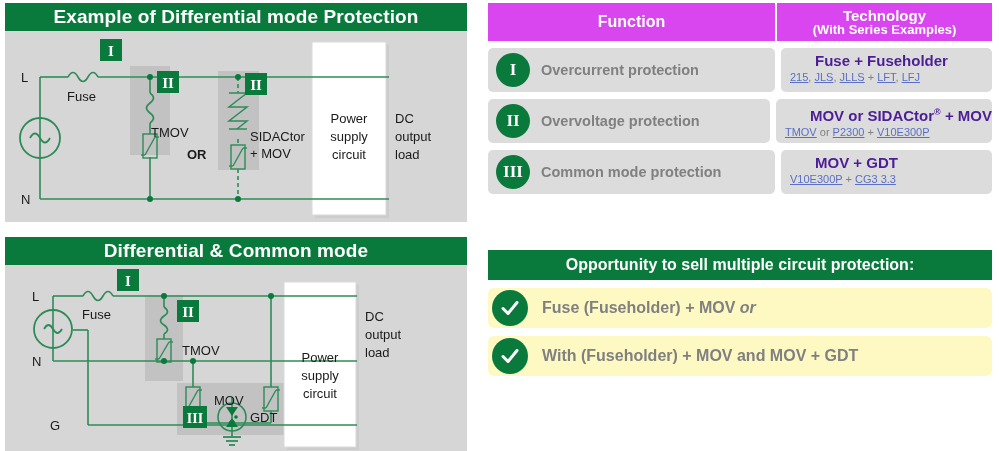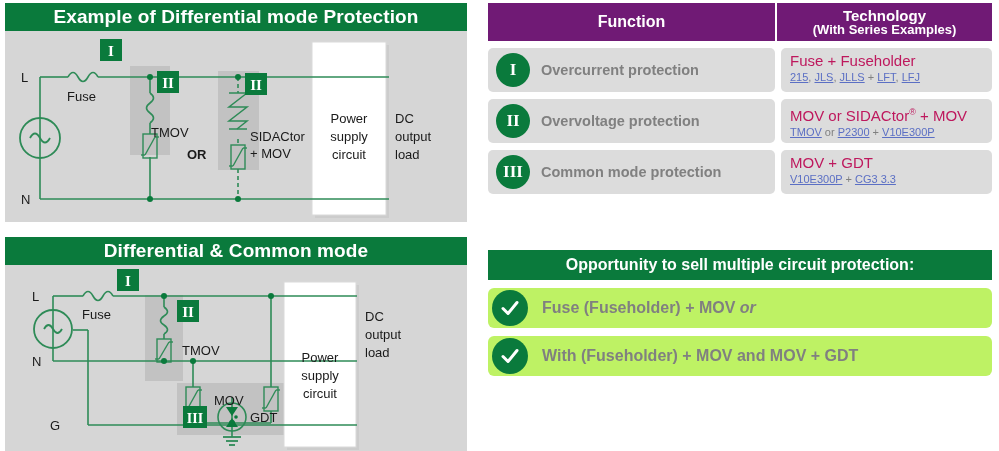--- a/index.html
+++ b/index.html
@@ -7,47 +7,47 @@
 
   
   .diag{position:absolute;left:5px;width:462px;}
   .diag-head{background:#0a7a3c;color:#ffffff;font-weight:bold;text-align:center;
              font-size:19px;line-height:28px;height:28px;letter-spacing:.1px;}
   .diag-body{background:#d6d6d6;position:relative;}
   .diag svg{display:block;}
 
   
   .tbl{position:absolute;left:488px;width:504px;}
-  .tbl-head{display:flex;height:38px;background:#701a75;}
+  .tbl-head{display:flex;height:38px;background:#d946ef;}
   .tbl-head .th{color:#fff;font-weight:bold;text-align:center;display:flex;
                 flex-direction:column;align-items:center;justify-content:center;}
   .th-fn{width:287px;font-size:16px;}
   .th-tech{flex:1;border-left:2px solid #ffffff;}
   .th-tech .t1{font-size:15px;font-weight:bold;line-height:16px;}
   .th-tech .t2{font-size:13px;font-weight:bold;line-height:12px;}
 
   .tbl-row{display:flex;margin-top:7px;height:44px;}
   .cell-fn{width:287px;background:#dcdcdc;border-radius:5px;display:flex;align-items:center;}
   .rom{width:34px;height:34px;border-radius:50%;background:#0a7a3c;color:#fff;
        display:flex;align-items:center;justify-content:center;margin-left:8px;
        font-family:"Liberation Serif",serif;font-weight:bold;font-size:17px;flex:0 0 auto;}
   .fn-label{margin-left:11px;color:#808080;font-weight:bold;font-size:14.5px;}
   .cell-tech{flex:1;margin-left:6px;background:#dcdcdc;border-radius:5px;
              padding:4px 0 0 9px;box-sizing:border-box;}
-  .tech-main{color:#be185d;font-weight:normal;font-size:15px;line-height:18px;white-space:nowrap;}
+  .tech-main{color:#4c1d95;font-weight:bold;font-size:15px;line-height:18px;white-space:nowrap;margin-left:25px;}
   .tech-main sup{font-size:9px;}
   .tech-sub{font-size:11px;line-height:14px;color:#808080;white-space:nowrap;}
   .tech-sub a{color:#5b6fc4;text-decoration:underline;}
 
   
   .opp{position:absolute;left:488px;width:504px;}
   .opp-head{background:#0a7a3c;color:#fff;font-weight:bold;text-align:center;
             font-size:16px;line-height:30px;height:30px;}
   .opp-row{display:flex;align-items:center;height:40px;margin-top:8px;
-           background:#bef264;border-radius:6px;}
+           background:#fef9c3;border-radius:6px;}
   .chk{width:36px;height:36px;border-radius:50%;background:#0a7a3c;flex:0 0 auto;
        margin-left:4px;position:relative;display:flex;align-items:center;justify-content:center;}
   .chk svg{display:block;}
   .opp-label{margin-left:14px;color:#808080;font-weight:bold;font-size:16px;}
   .opp-label em{font-style:italic;}
 </style>
 </head>
 <body>
 
 <div class="diag" style="top:3px;">

